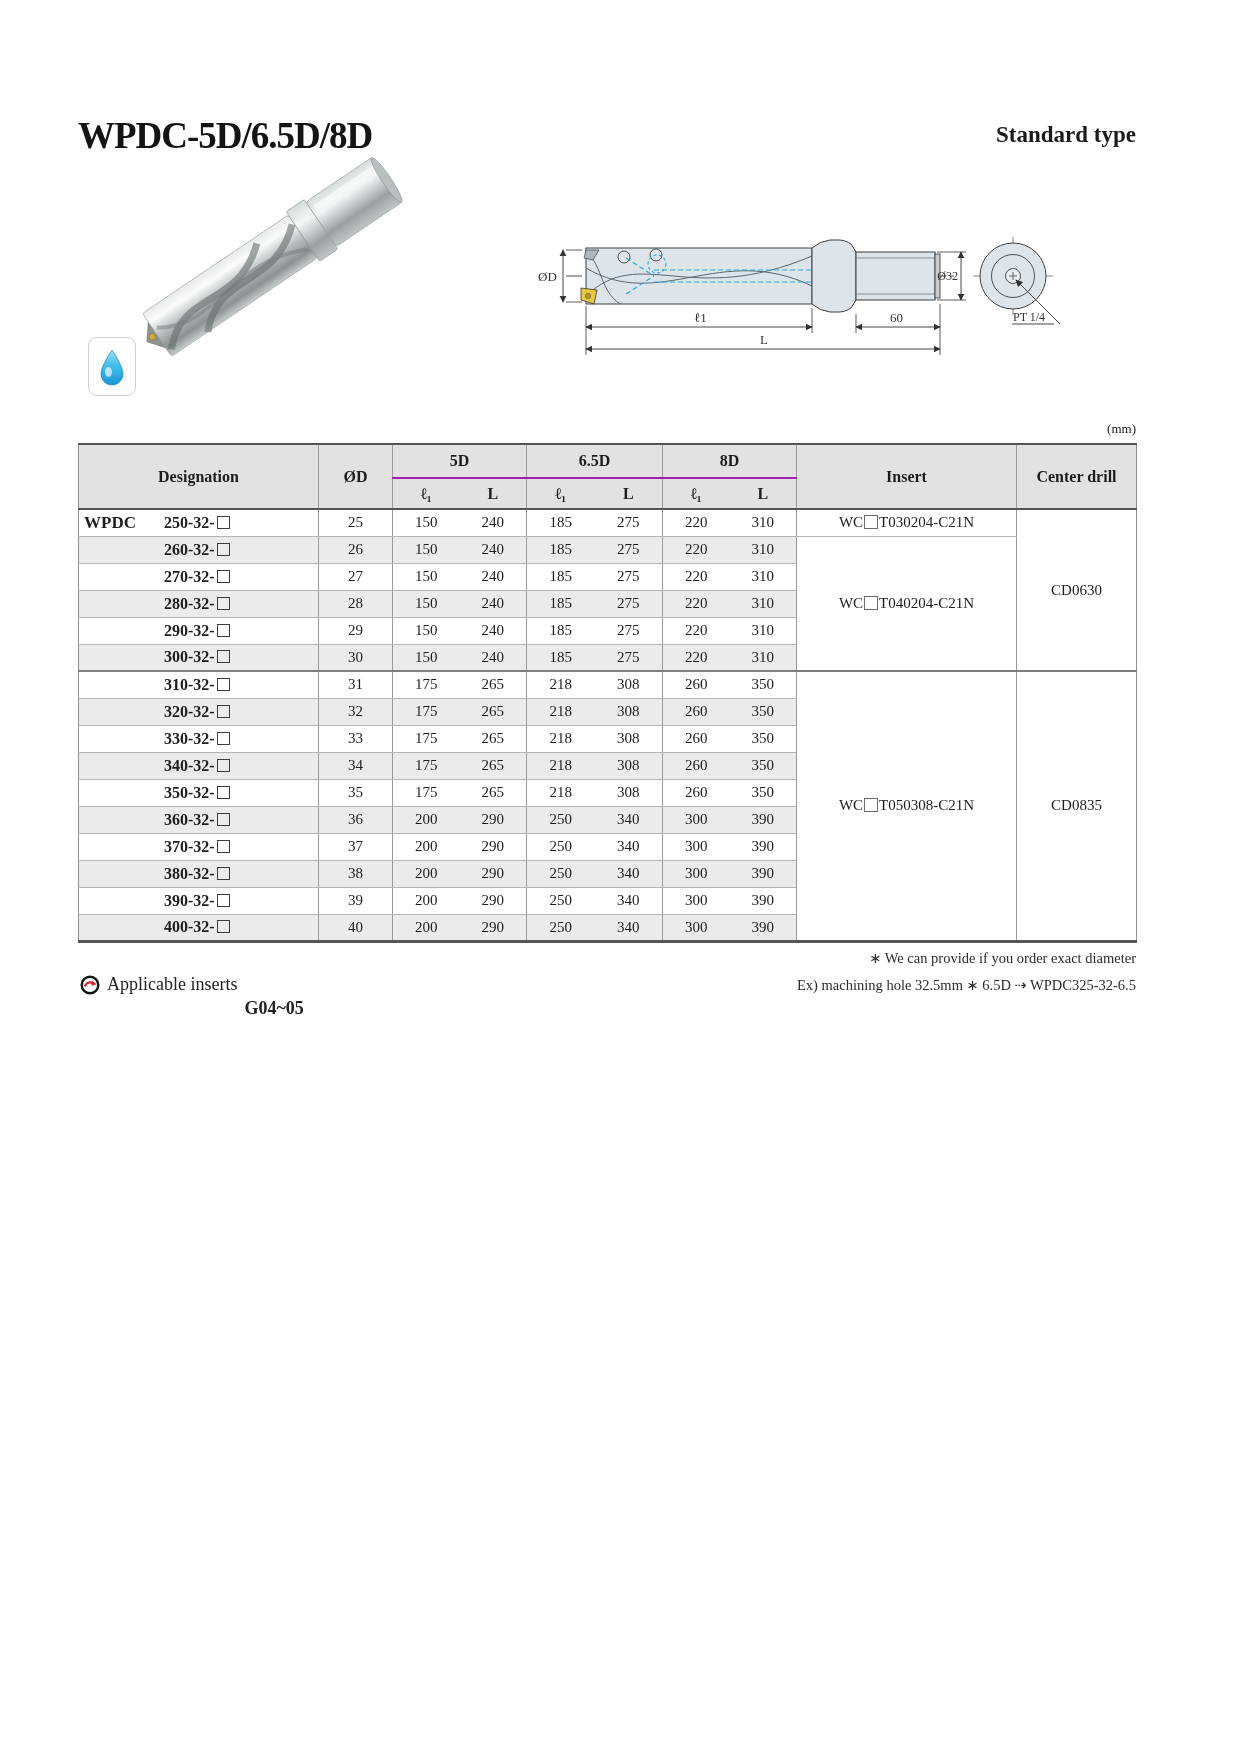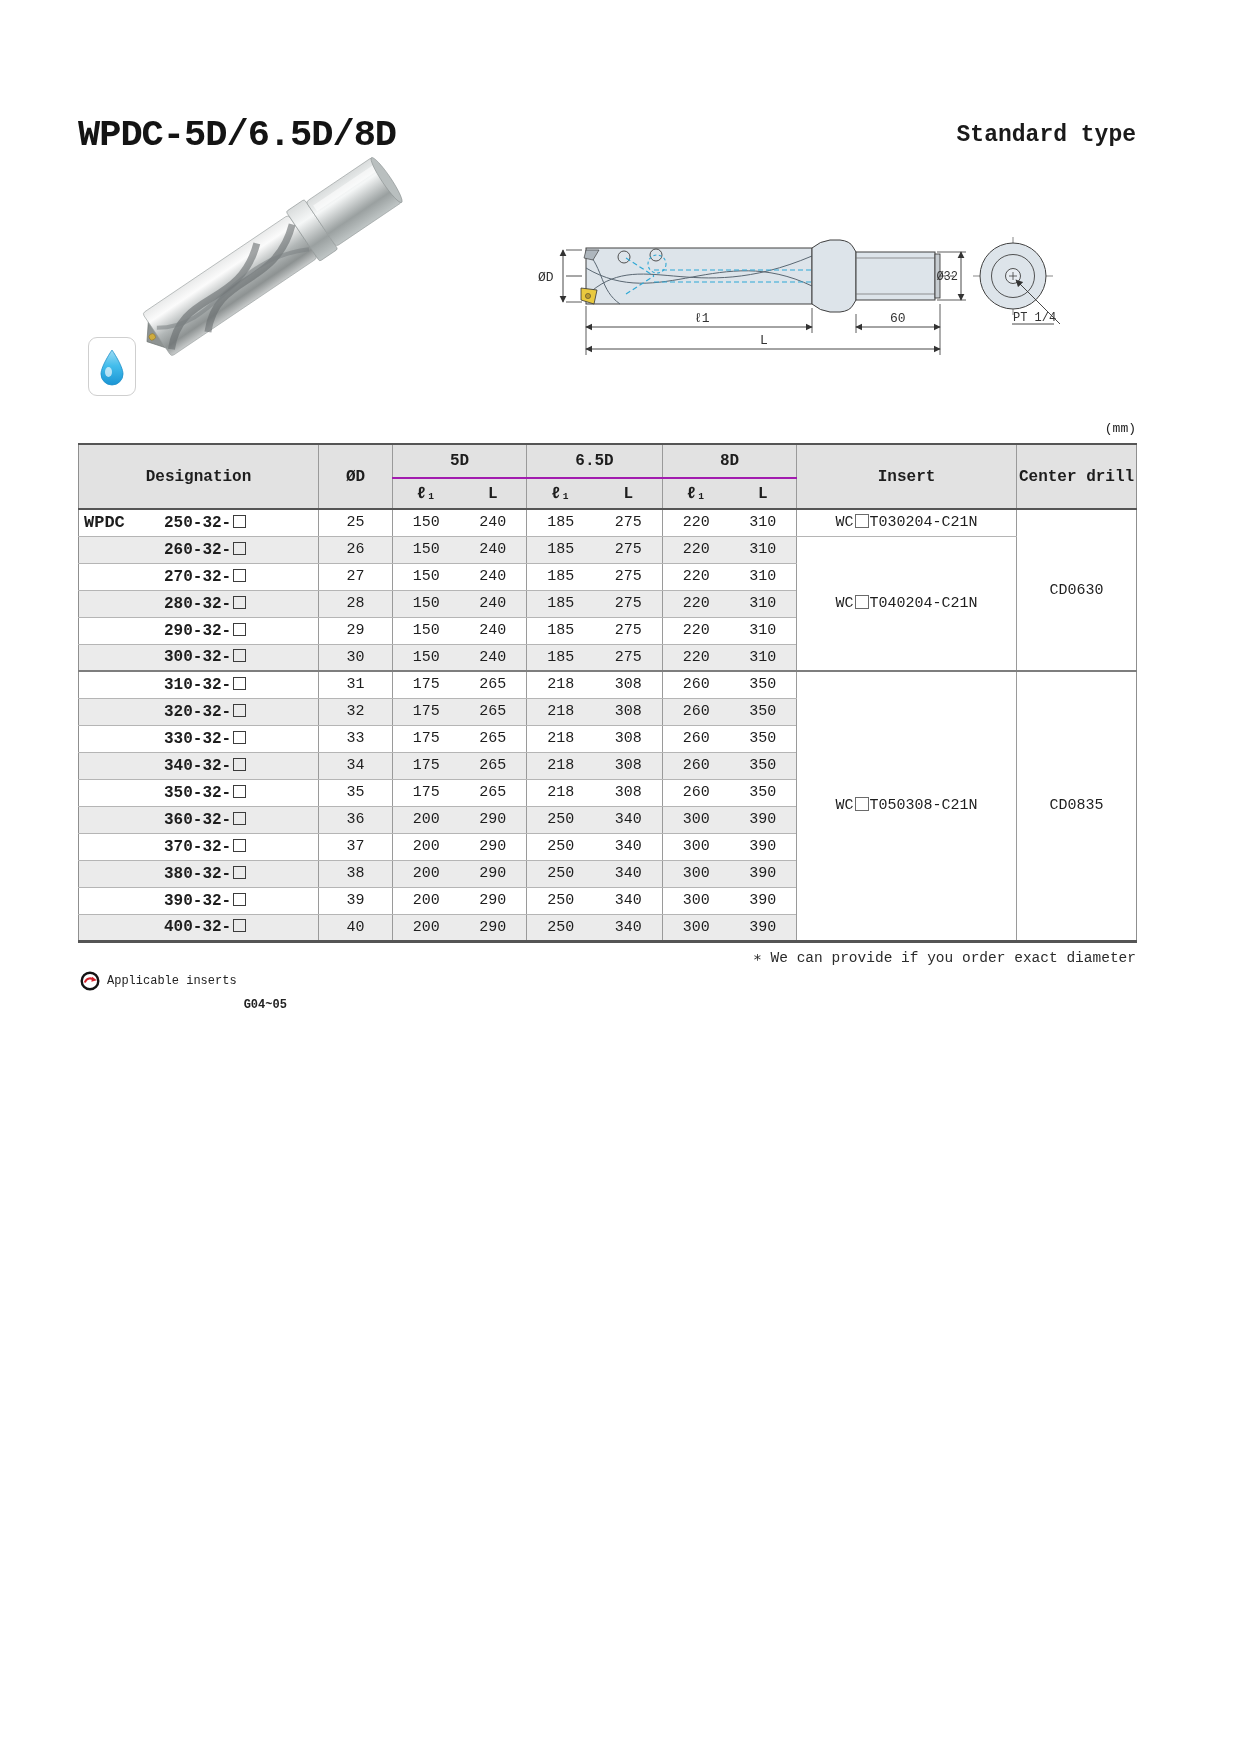--- a/index.html
+++ b/index.html
@@ -1,17 +1,17 @@
 <!DOCTYPE html>
 <html><head>
 <meta charset="utf-8">
 <style>
   html,body{margin:0;padding:0;background:#888;}
   .page{position:relative;width:1241px;height:1754px;background:#ffffff;overflow:hidden;
-        font-family:Liberation Mono, monospace;color:#1d1d1d;}
+        font-family:Liberation Serif, serif;color:#1d1d1d;}
   
   .title{position:absolute;left:78px;top:114px;font-size:37px;font-weight:bold;color:#141414;letter-spacing:-1px;}
   .std-type{position:absolute;right:105px;top:122px;font-size:23px;font-weight:bold;color:#1a1a1a;}
   
   .photo-wrap{position:absolute;left:118px;top:218px;width:300px;height:84px;transform:rotate(-34deg);}
   
   .coolant-box{position:absolute;left:88px;top:337px;width:46px;height:57px;border:1px solid #cfcfcf;
                border-radius:9px;background:#fff;display:flex;align-items:center;justify-content:center;}
   
   .diagram{position:absolute;left:520px;top:200px;}
@@ -33,21 +33,21 @@
   .spec-table tbody td{border-bottom:1px solid #b5b5b5;background:#fff;}
   .spec-table tbody tr.alt td.z{background:#ebebeb;}
   .spec-table tbody tr.group-start td{border-top:2px solid #7e7e7e;}
   .c-des{text-align:left !important;}
   .des-prefix{display:inline-block;width:80px;padding-left:5px;font-weight:bold;font-size:17px;}
   .des-num{font-weight:bold;font-size:16px;}
   .sq-box{display:inline-block;width:11px;height:11px;border:1.5px solid #3c3c3c;margin-left:2px;vertical-align:-1px;background:transparent;}
   .sq-box-s{display:inline-block;width:12px;height:12px;border:1px solid #6a6a6a;margin:0 1px;vertical-align:-2px;background:transparent;}
   .lh{font-size:15px;}
   
-  .notes-left{position:absolute;left:80px;top:950px;font-size:12px;color:#222;display:flex;align-items:center;gap:7px;}
+  .notes-left{position:absolute;left:80px;top:950px;font-size:18px;color:#222;display:flex;align-items:center;gap:7px;}
   .notes-left .bold{font-weight:bold;margin-top:48px;}
   .notes-right{position:absolute;right:105px;top:945px;text-align:right;font-size:14.5px;color:#2b2b2b;line-height:27px;}
 </style>
 </head>
 <body>
 
 <div class="page">
 
   <div class="title">WPDC-5D/6.5D/8D</div>
   <div class="std-type">Standard type</div>
@@ -374,15 +374,16 @@
     <svg width="20" height="20" viewBox="0 0 20 20">
       <circle cx="10" cy="10" r="8.3" fill="none" stroke="#141414" stroke-width="2.4"></circle>
       <path d="M4.8,11.5 C6.5,6.8 11.5,6.2 13.8,9.2" stroke="#d2222b" stroke-width="2.1" fill="none"></path>
       <polygon points="12.2,5.8 16.8,9.3 11.4,10.8" fill="#d2222b"></polygon>
     </svg>
     <span>Applicable inserts</span>
     <span class="bold">G04~05</span>
   </div>
   <div class="notes-right">
     <div>∗ We can provide if you order exact diameter</div>
+    <div>Ex) machining hole 32.5mm ∗ 6.5D ⇢ WPDC325-32-6.5</div>
   </div>
 
 </div>
 
 </body></html>

